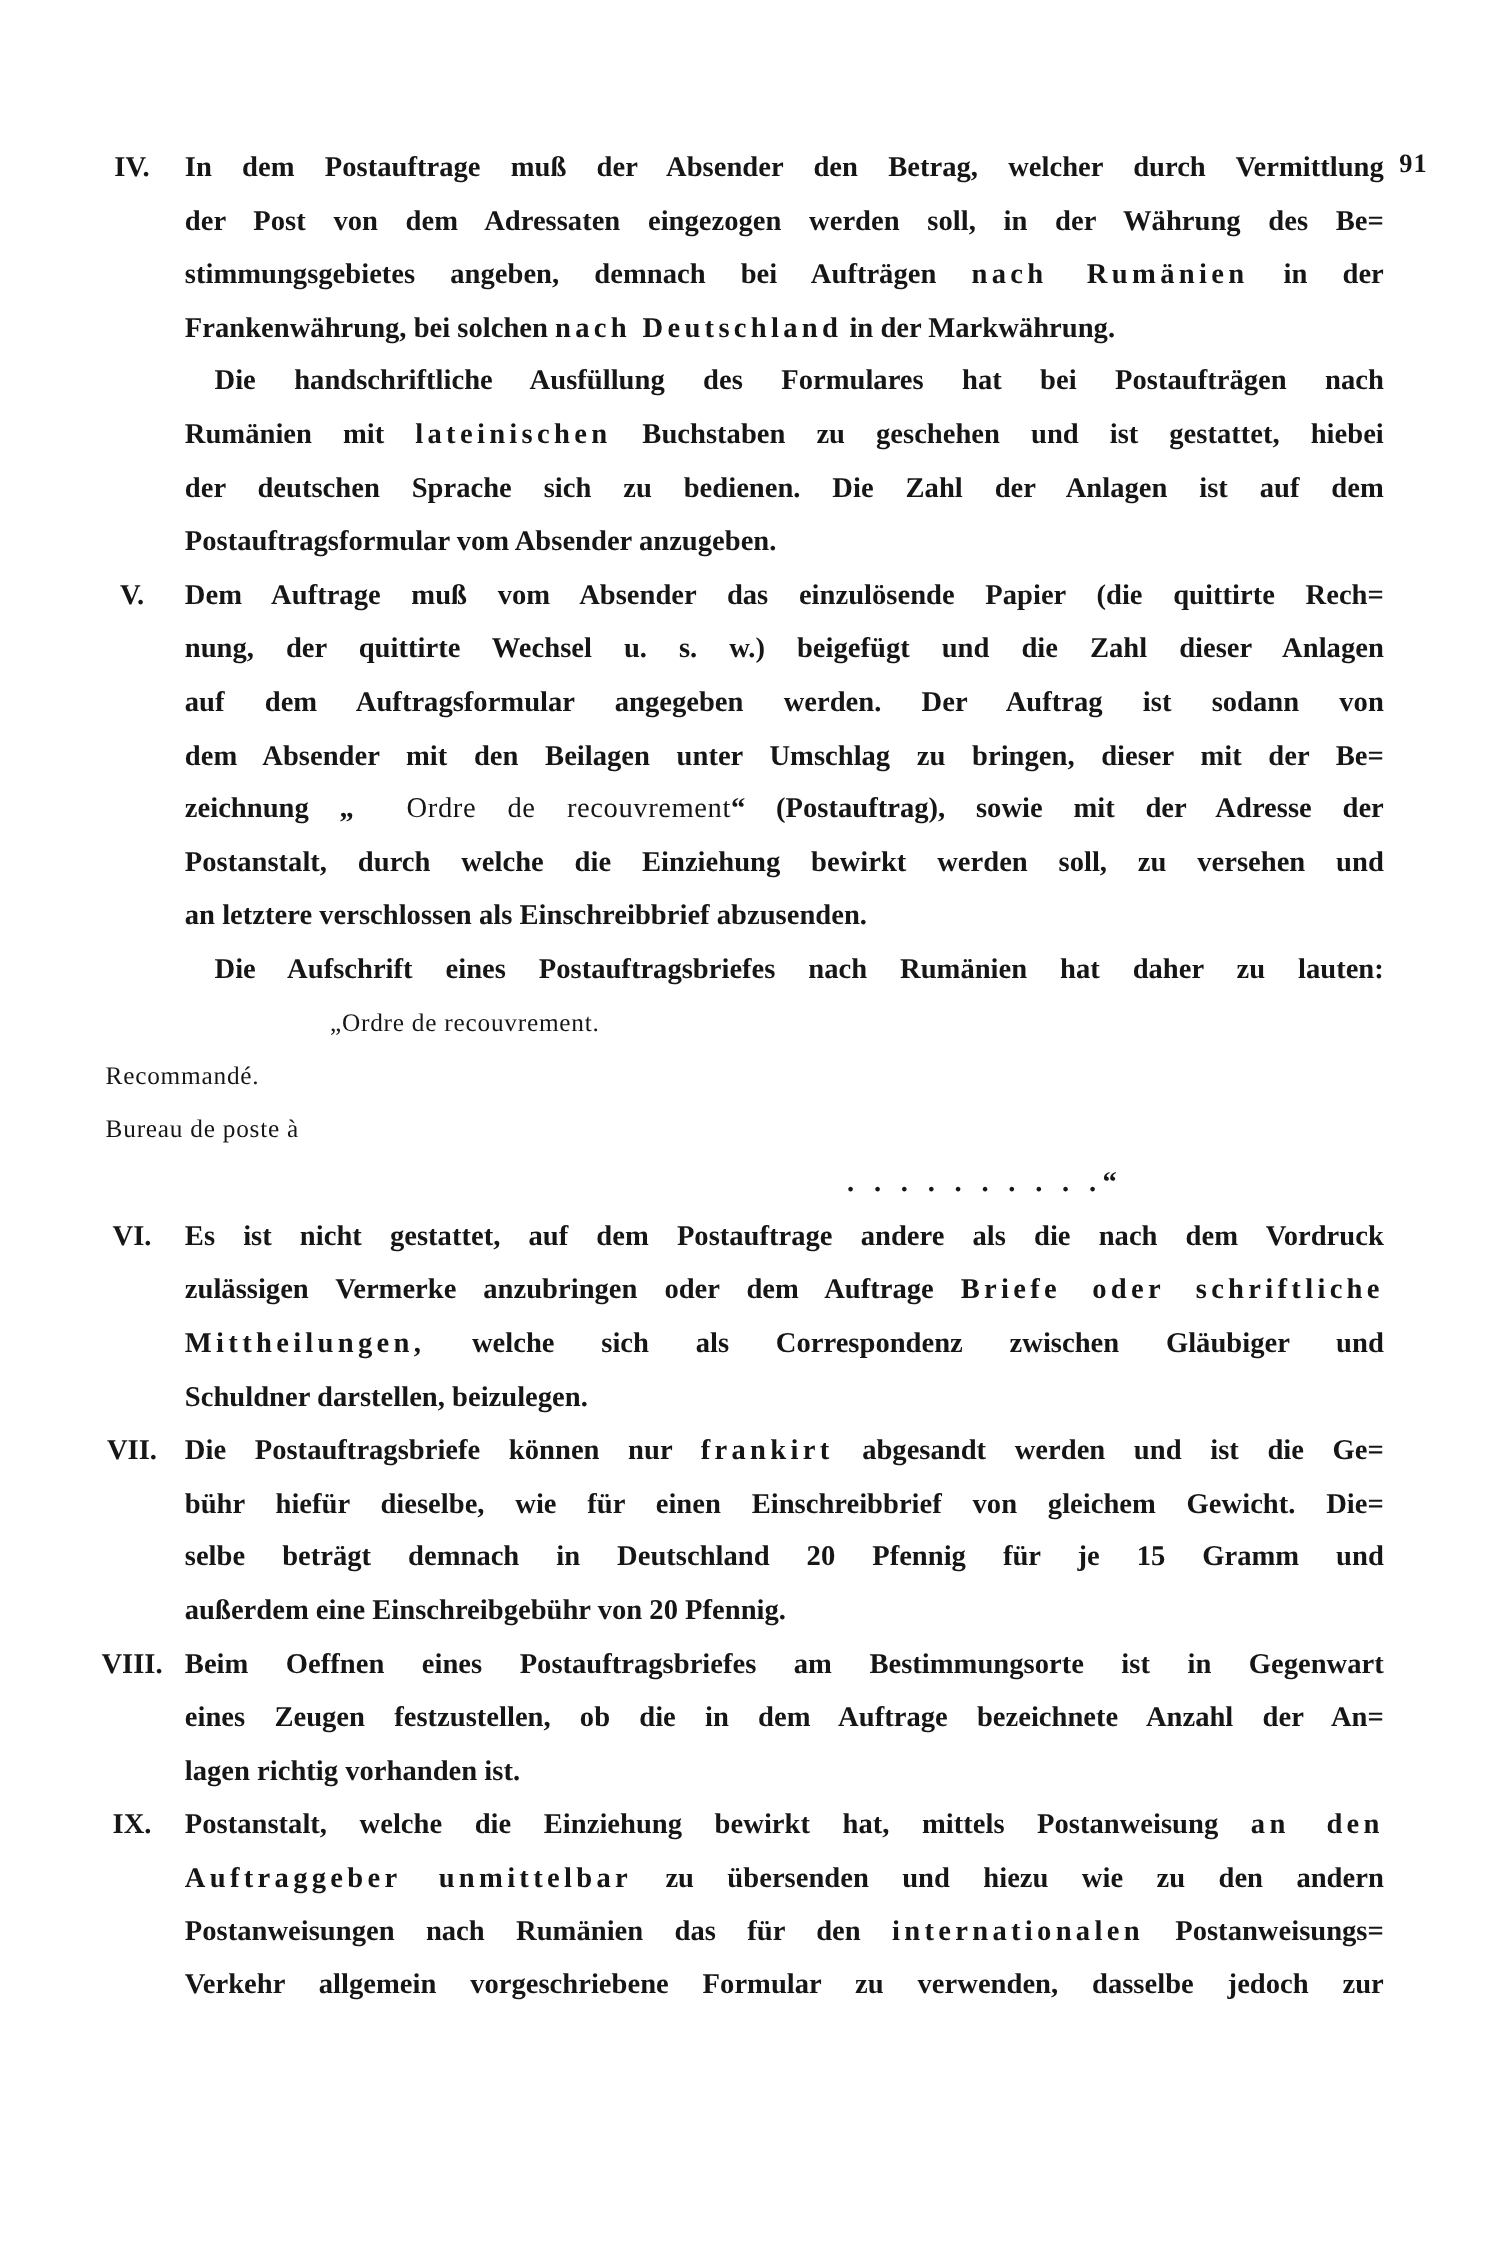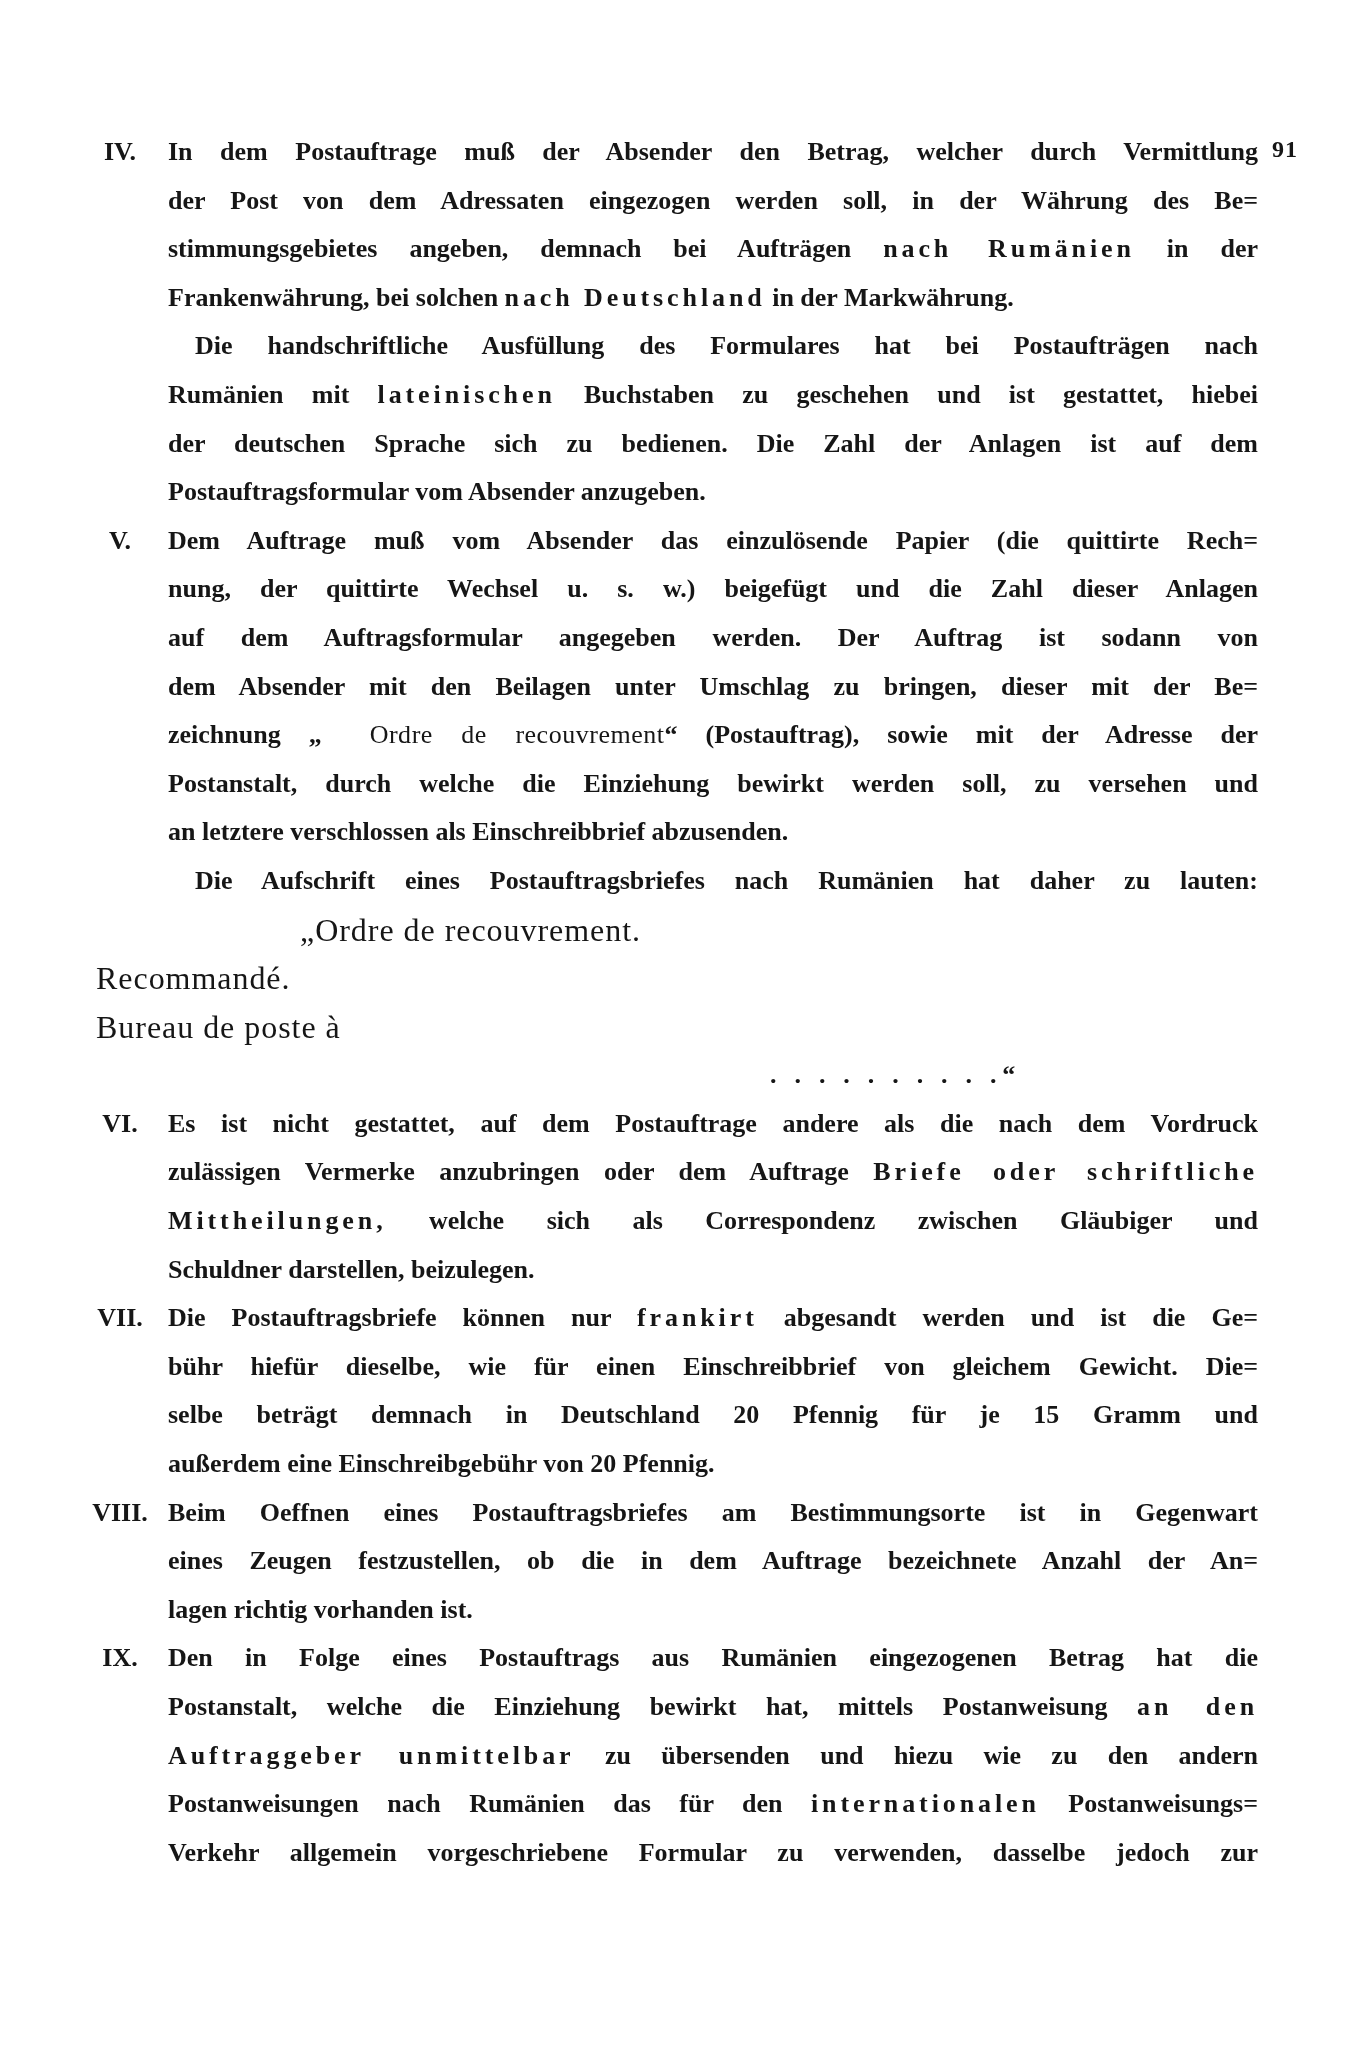--- a/index.html
+++ b/index.html
@@ -37,21 +37,21 @@
     text-align:justify;
     text-align-last:justify;
     white-space:normal;
   }
   .line.last{text-align-last:left;}
   .line.ind{text-indent:27px;}
   .sperr{letter-spacing:0.15em;}
   .antiqua{font-weight:normal;letter-spacing:0.02em;margin-left:48px;}
   .address-block{position:relative;}
   .address-line{
-    font-size:32px;
+    font-size:23px;
     font-weight:normal;
     line-height:48.6px;
     letter-spacing:0.03em;
     white-space:nowrap;
   }
   .address-line.dots{letter-spacing:0.22em;font-weight:bold;font-size:26px;}
 </style>
 </head>
 <body>
 
@@ -101,20 +101,19 @@
         <div class="line last">außerdem eine Einschreibgebühr von 20 Pfennig.</div>
       </div>
       <div class="item">
         <span class="num">VIII.</span>
         <div class="line">Beim Oeffnen eines Postauftragsbriefes am Bestimmungsorte ist in Gegenwart</div>
         <div class="line">eines Zeugen festzustellen, ob die in dem Auftrage bezeichnete Anzahl der An=</div>
         <div class="line last">lagen richtig vorhanden ist.</div>
       </div>
       <div class="item">
         <span class="num">IX.</span>
-        <div class="line">Den in Folge eines Postauftrags aus Rumänien eingezogenen Betrag hat die</div>
         <div class="line">Postanstalt, welche die Einziehung bewirkt hat, mittels Postanweisung <span class="sperr">an den</span></div>
         <div class="line"><span class="sperr">Auftraggeber unmittelbar</span> zu übersenden und hiezu wie zu den andern</div>
         <div class="line">Postanweisungen nach Rumänien das für den <span class="sperr">internationalen</span> Postanweisungs=</div>
         <div class="line">Verkehr allgemein vorgeschriebene Formular zu verwenden, dasselbe jedoch zur</div>
       </div>
     </div>
 </div>
 
 </body></html>

